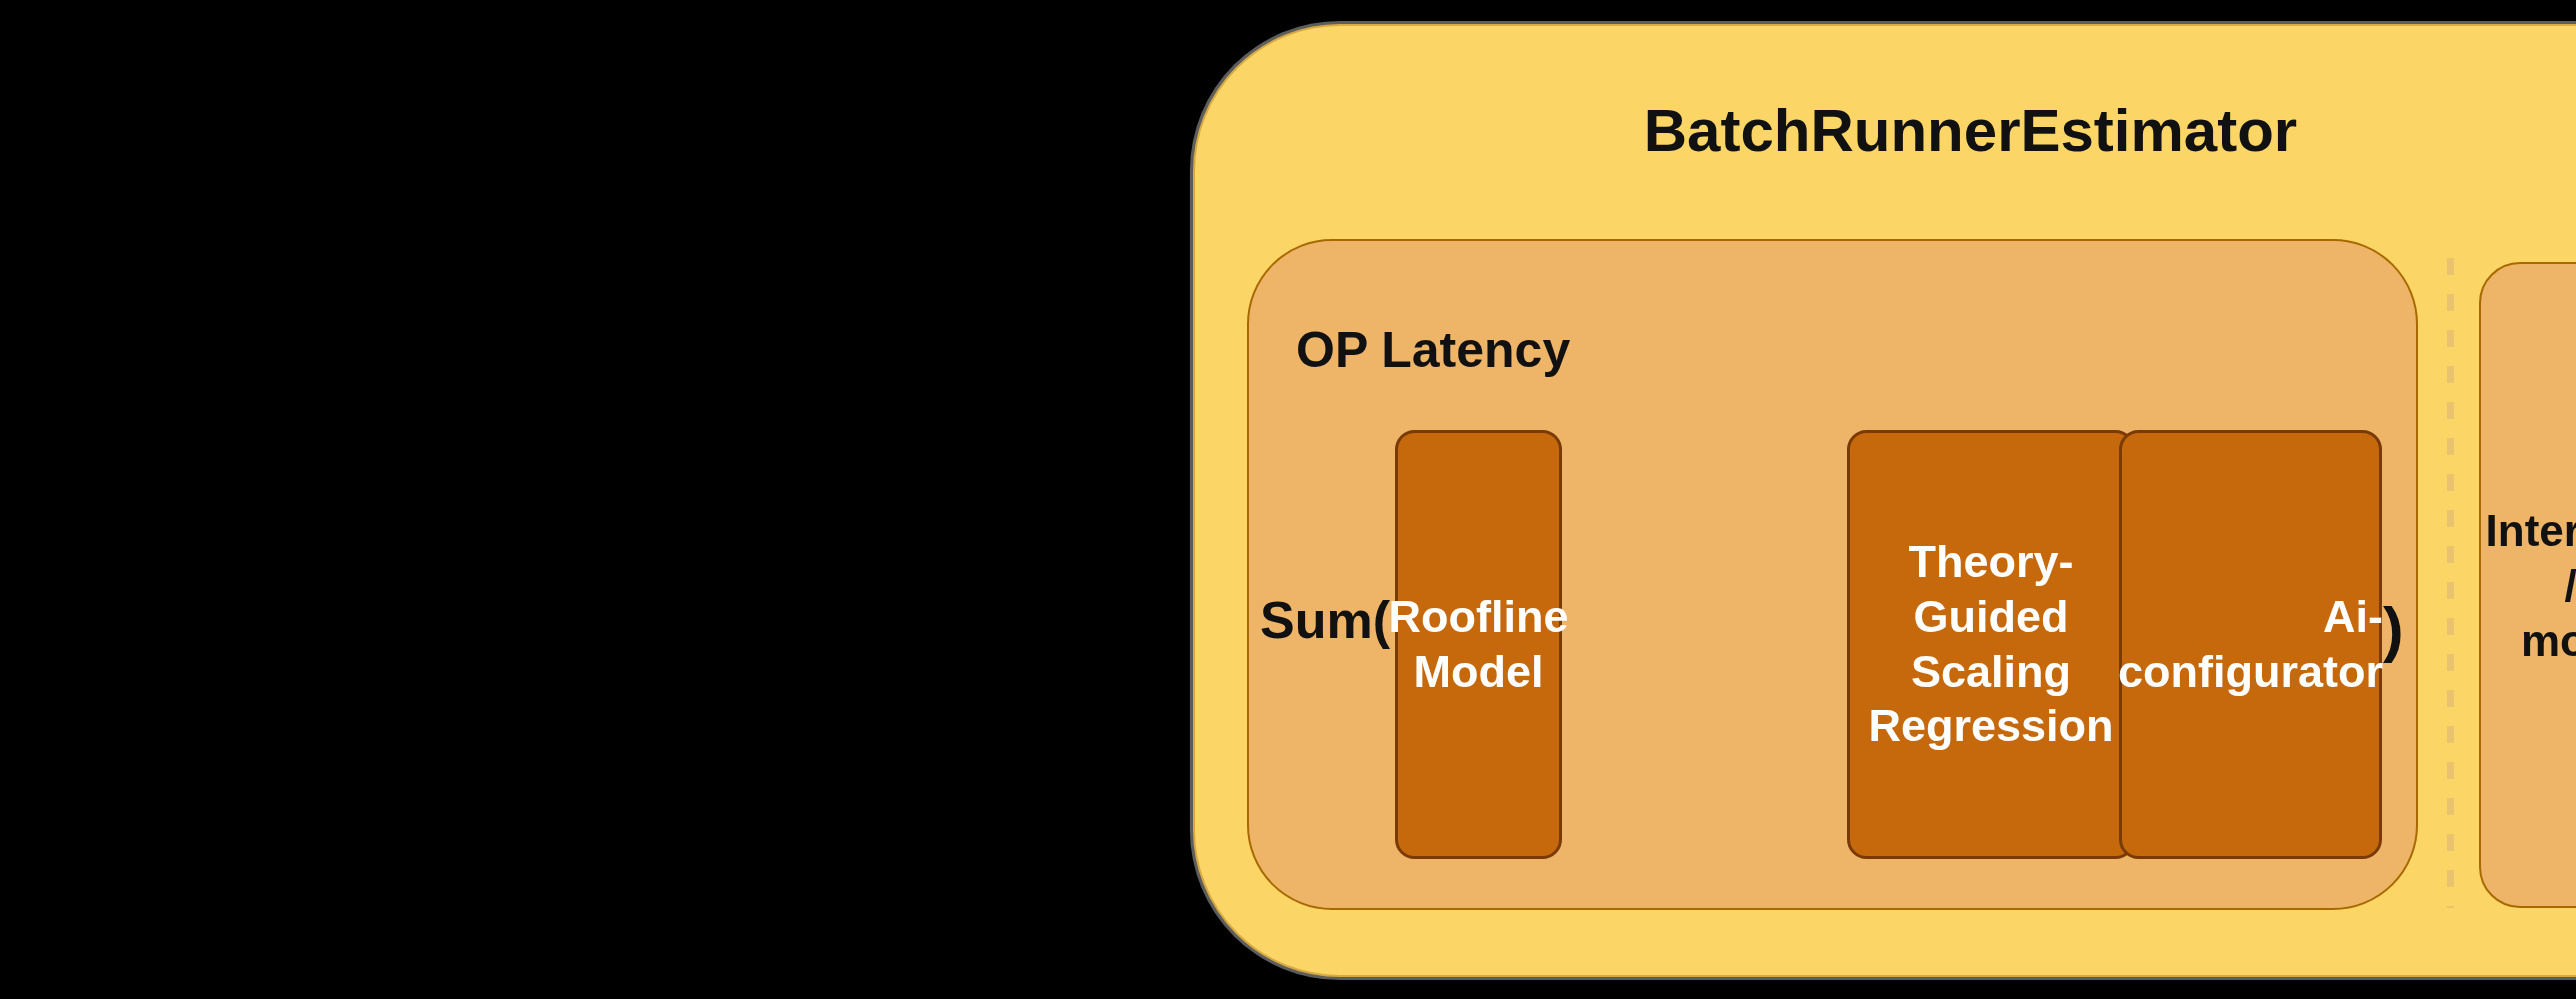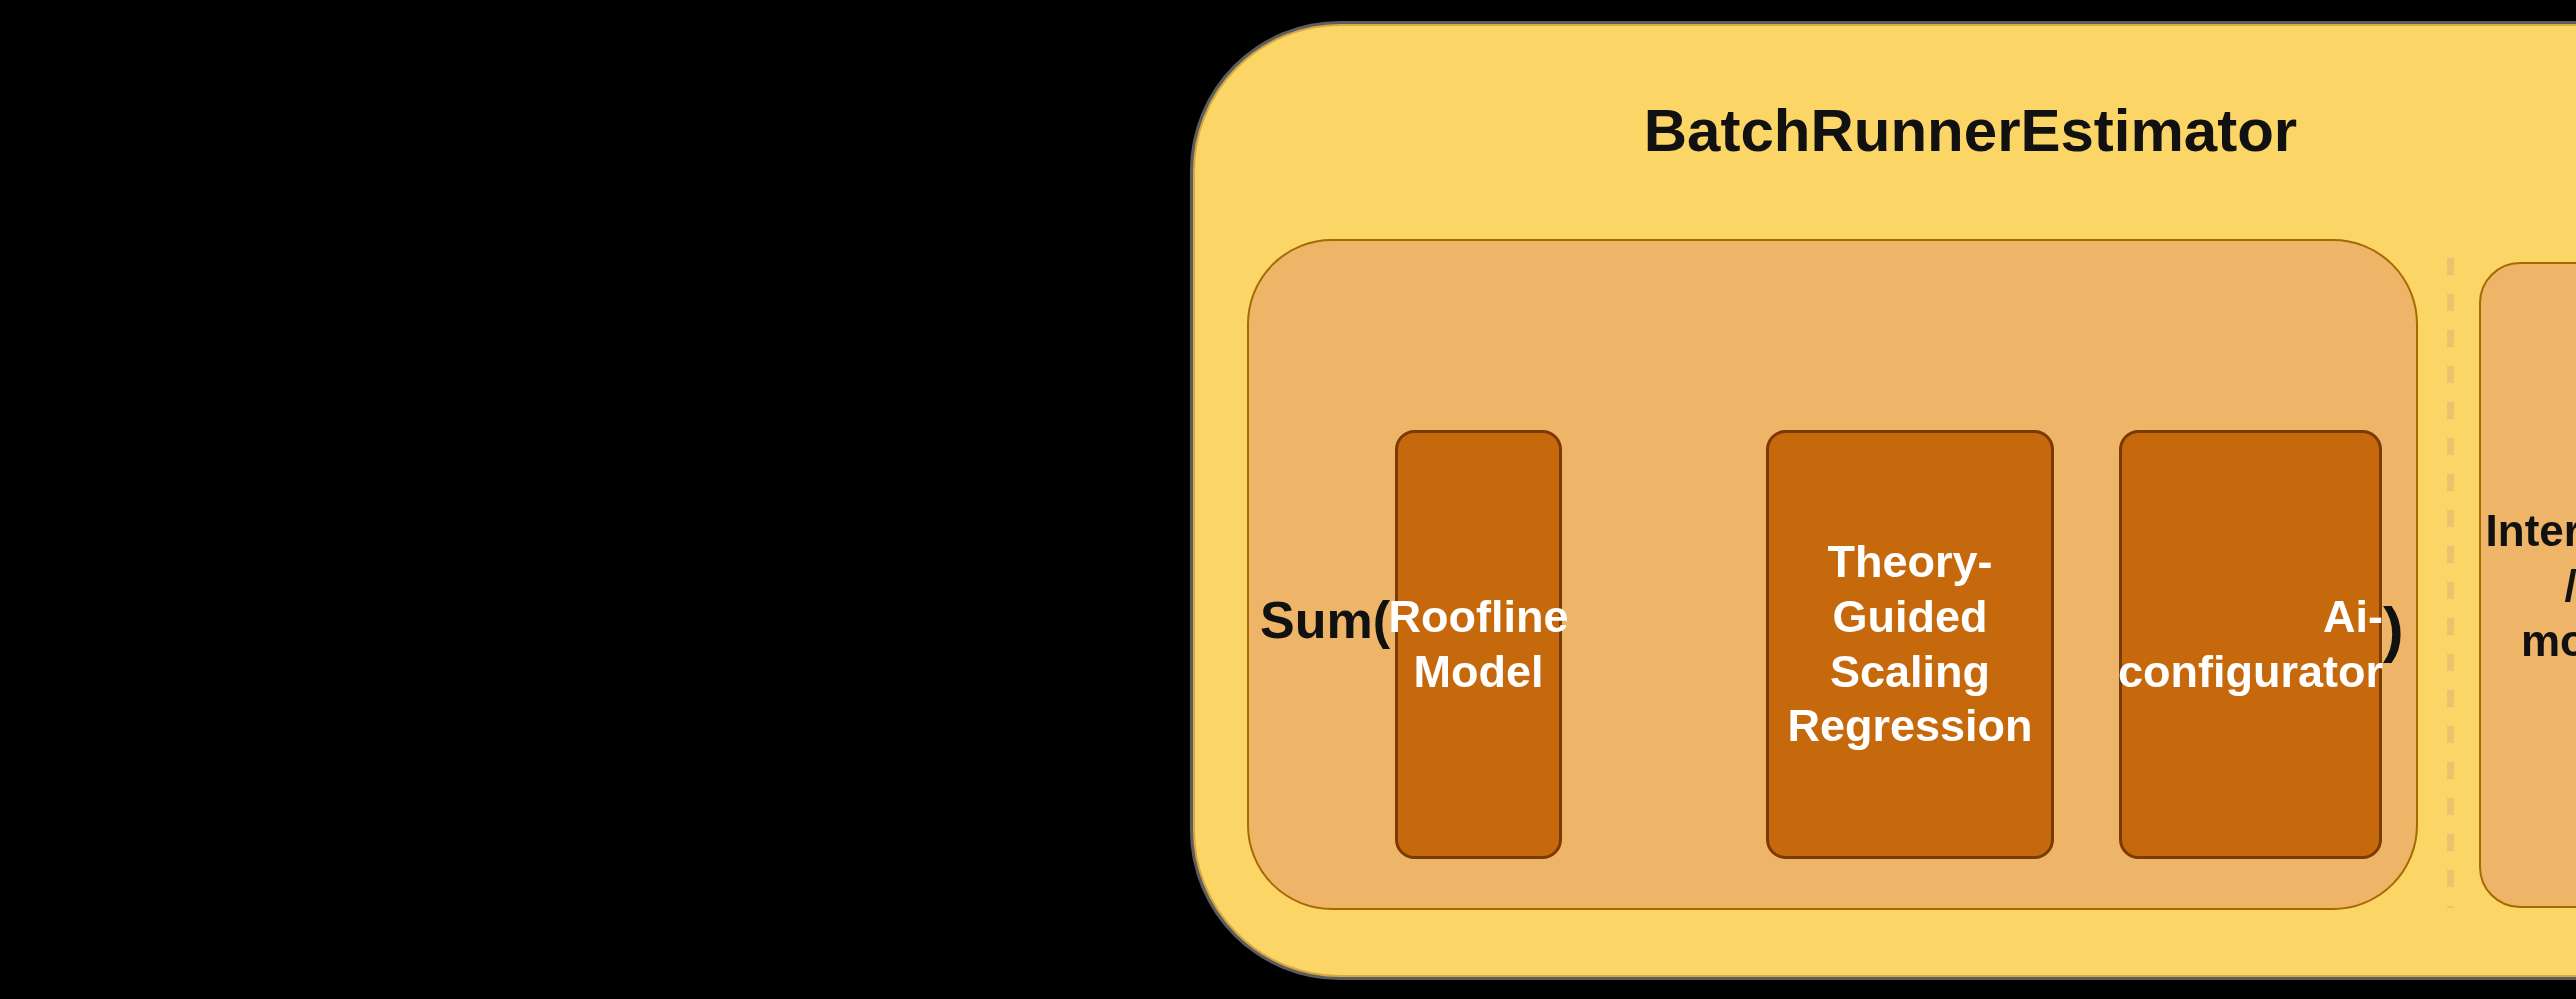--- a/index.html
+++ b/index.html
@@ -60,21 +60,21 @@
     border:3.1px solid var(--dark-orange-border);
     border-radius:19.6px;
     box-sizing:border-box;
     display:flex;align-items:center;justify-content:center;
     text-align:center;color:var(--white-text);
     font-size:45px;font-weight:700;line-height:1.22;
     white-space:pre-line;
   }
   .opbox.b1{left:1395px;width:167px;}
   .opbox.b2{left:1589px;width:246px;}
-  .opbox.b3{left:1766px;width:288px;}
+  .opbox.b3{left:1847px;width:288px;}
   .opbox.b4{left:2119px;width:263px;text-align:right;}
   .dashed-divider{
     position:absolute;left:2447px;top:258px;width:7.2px;height:650px;
     background:repeating-linear-gradient(to bottom,var(--dash) 0 17px,transparent 17px 36px);
   }
   .side-box{
     position:absolute;left:2479px;top:262px;width:238px;height:646px;
     background:var(--tan);
     border:2.6px solid var(--tan-border);
     border-radius:41px;
@@ -89,20 +89,21 @@
 <body>
 
 <div class="stage">
 
   <div class="yellow-box"></div>
 
   <div class="title">BatchRunnerEstimator</div>
 
   <div class="inner-box"></div>
 
+  <div class="op-latency-label">OP Latency</div>
 
   <div class="sum-open">Sum(</div>
 
   <div class="opbox b1">Roofline
 Model</div>
 
 
   <div class="opbox b3">Theory-
 Guided
 Scaling

